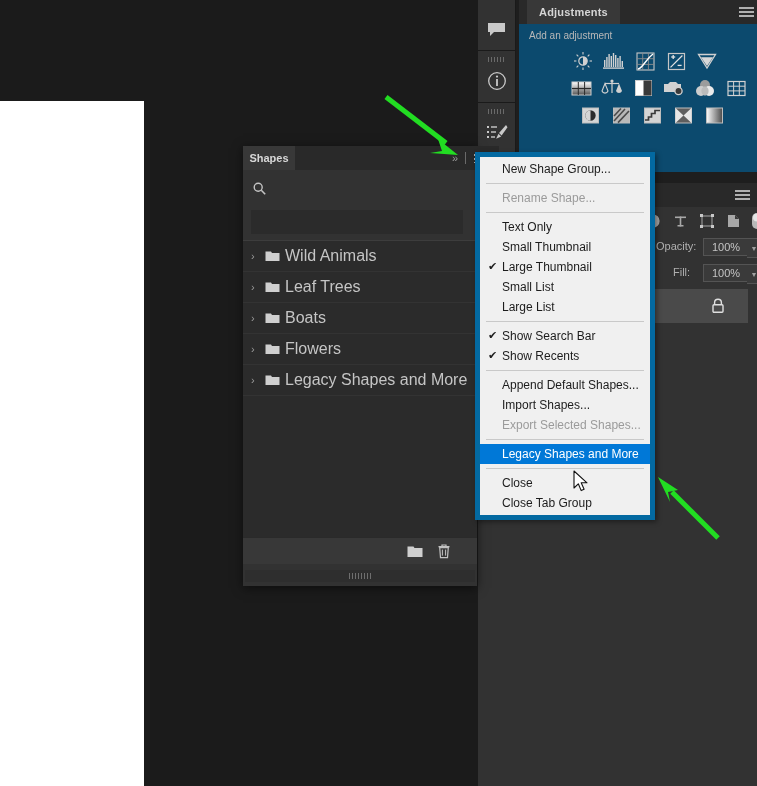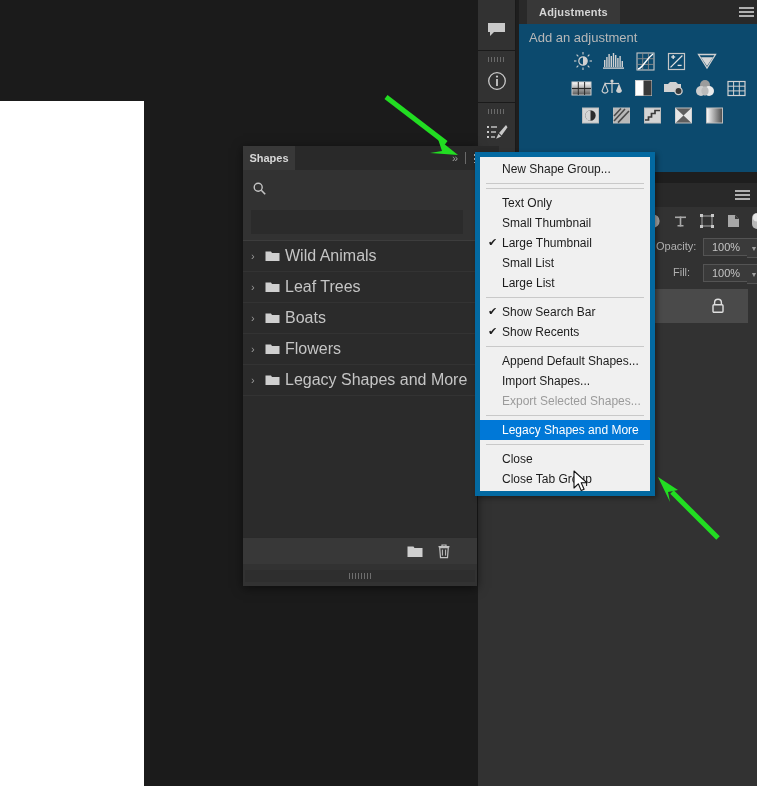--- a/index.html
+++ b/index.html
@@ -51,21 +51,21 @@
   #adj-tab{
     position:absolute;left:8px;top:0;height:24px;background:#383838;
     display:flex;align-items:center;padding:0 12px;
     font-size:11px;font-weight:bold;color:#d5d5d5;letter-spacing:.2px;
   }
   #adj-menu-icon{
     position:absolute;right:7px;top:7px;width:15px;height:10px;
     background:repeating-linear-gradient(180deg,#b0b0b0 0 2px,transparent 2px 4px);
   }
   #adj-label{
-    position:absolute;left:10px;top:30px;font-size:13px;color:#b8b8b8;
+    position:absolute;left:10px;top:30px;font-size:10px;color:#b8b8b8;
   }
   .adj-row{position:absolute;left:47px;display:flex;gap:9px;}
   .adj-ico{
     width:22px;height:22px;display:flex;align-items:center;justify-content:center;
   }
   .adj-ico svg,.adj-ico div{display:block;}
 
   
   #layers-panel{
     left:515px;top:183px;width:242px;height:603px;background:#323232;
@@ -598,20 +598,23 @@
   <div id="shapes-grip">
       <i></i>
     </div>
 </div>
 
 <div class="abs" id="ctx-menu">
   <div class="mi">
     <span>New Shape Group...</span>
   </div>
   <div class="msep"></div>
+  <div class="mi disabled">
+    <span>Rename Shape...</span>
+  </div>
   <div class="msep"></div>
   <div class="mi">
     <span>Text Only</span>
   </div>
   <div class="mi">
     <span>Small Thumbnail</span>
   </div>
   <div class="mi">
     <span class="chk">✔</span>
     <span>Large Thumbnail</span>

